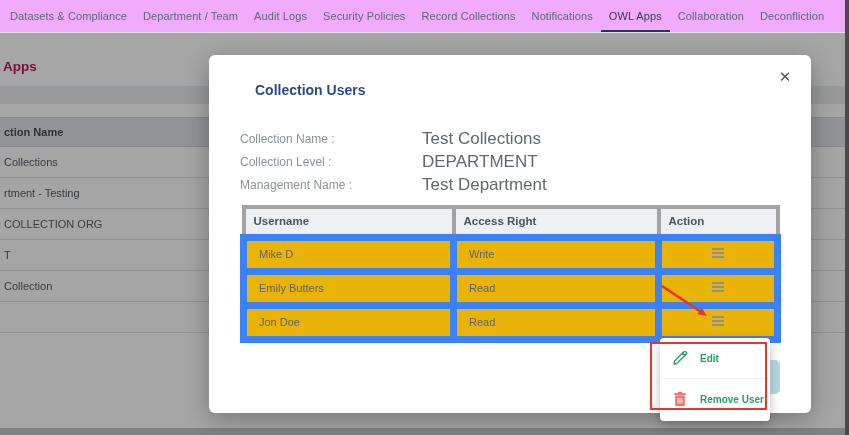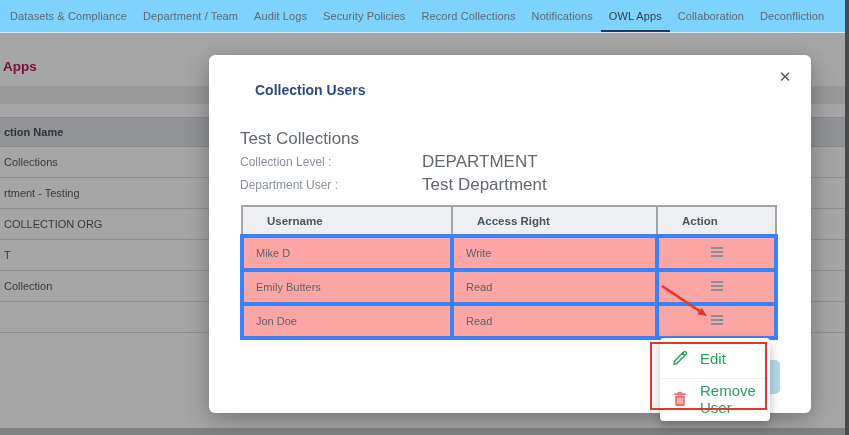--- a/index.html
+++ b/index.html
@@ -6,21 +6,21 @@
   html, body { background: #ffffff; }
   body { font-family: "Liberation Sans", sans-serif; }
   .screen {
     position: relative; width: 849px; height: 435px;
     overflow: hidden; background: #ffffff;
   }
 
   
   .navbar {
     position: absolute; left: 0; top: 0; width: 845px; height: 33px;
-    background: #7dd3fc; border-bottom: 1px solid #e4e4e4;
+    background: #f0abfc; border-bottom: 1px solid #e4e4e4;
     display: flex; align-items: stretch; padding-left: 2px; z-index: 6;
   }
   .nav-tab {
     display: flex; align-items: center; padding: 0 8px; height: 32px;
     font-size: 11px; color: #5d6974; letter-spacing: .1px;
     white-space: nowrap; cursor: pointer;
   }
   .nav-tab.active { color: #323e4c; font-weight: normal; box-shadow: inset 0 -2px 0 #273656; }
 
   
@@ -66,45 +66,45 @@
     font-size: 14px; font-weight: bold; color: #2c4a82; margin-left: 27px;
   }
   .detail-rows { position: absolute; left: 31px; top: 72px; }
   .detail-row { display: flex; height: 23px; align-items: center; }
   .detail-label { width: 182px; font-size: 12px; color: #8b929b; }
   .detail-value { font-size: 17px; color: #61686f; }
 
   table.users { position: absolute; left: 31px; top: 150px; width: 534px; border-collapse: collapse; table-layout: fixed; }
   table.users col.c1 { width: 210px; } table.users col.c2 { width: 205px; } table.users col.c3 { width: 119px; }
   table.users th {
-    background: #edeff2; border: 2px solid #a3a3a3; height: 30px;
-    font-size: 11.5px; font-weight: bold; color: #4a5560; text-align: left; padding-left: 24px;
+    background: #edeff2; border: 4px solid #a3a3a3; height: 30px;
+    font-size: 11.5px; font-weight: bold; color: #4a5560; text-align: left; padding-left: 8px;
   }
   table.users td {
-    border: 4px solid #3b82f6; height: 34px;
-    font-size: 11px; color: #5c636b; padding-left: 12px; background: #fca5a5;
+    border: 7px solid #3b82f6; height: 34px;
+    font-size: 11px; color: #5c636b; padding-left: 12px; background: #eab308;
   }
   table.users td.action-cell { text-align: center; padding-left: 0; }
   .hamburger { display: inline-block; cursor: pointer; padding: 3px; }
   .hamburger span { display: block; width: 12px; height: 1.5px; background: #8b9096; margin: 2.5px 0; }
 
   .blue-btn {
     position: absolute; left: 511px; top: 305px; width: 60px; height: 34px;
     background: #b5d9e8; border: none; border-radius: 5px; cursor: pointer;
   }
 
   
   .dropdown {
     position: absolute; left: 660px; top: 338px; width: 110px; height: 83px;
     background: #ffffff; border-radius: 4px;
     box-shadow: 0 4px 12px rgba(0,0,0,0.25); z-index: 4;
   }
   .dd-item { display: flex; align-items: center; height: 40px; padding-left: 12px; cursor: pointer; }
   .dd-item .dd-icon { width: 16px; height: 16px; margin-right: 12px; flex: 0 0 auto; }
-  .dd-item .dd-label { font-size: 15px; font-weight: normal; color: #2aa05f; }
+  .dd-item .dd-label { font-size: 10px; font-weight: bold; color: #2aa05f; }
   .dd-divider { height: 1px; background: #ececec; margin: 0 2px; }
 
   
   .red-box {
     position: absolute; left: 650px; top: 342px; width: 117px; height: 68px;
     border: 2px solid #e4372b; z-index: 5; pointer-events: none;
   }
   .arrow-svg { position: absolute; left: 650px; top: 280px; z-index: 5; pointer-events: none; }
 </style>
 </head>
@@ -153,28 +153,29 @@
 
   <div class="overlay"></div>
   <div class="edge-strip"></div>
 
   <div class="modal">
     <div class="modal-close">✕</div>
     <div class="modal-title">Collection Users</div>
 
     <div class="detail-rows">
       <div class="detail-row">
+        <span class="detail-label">Collection Name :</span>
         <span class="detail-value">Test Collections</span>
       </div>
       <div class="detail-row">
         <span class="detail-label">Collection Level :</span>
         <span class="detail-value">DEPARTMENT</span>
       </div>
       <div class="detail-row">
-        <span class="detail-label">Department User :</span>
+        <span class="detail-label">Management Name :</span>
         <span class="detail-value">Test Department</span>
       </div>
     </div>
 
     <table class="users">
       <colgroup>
           <col class="c1">
           <col class="c2">
           <col class="c3">
         </colgroup>

